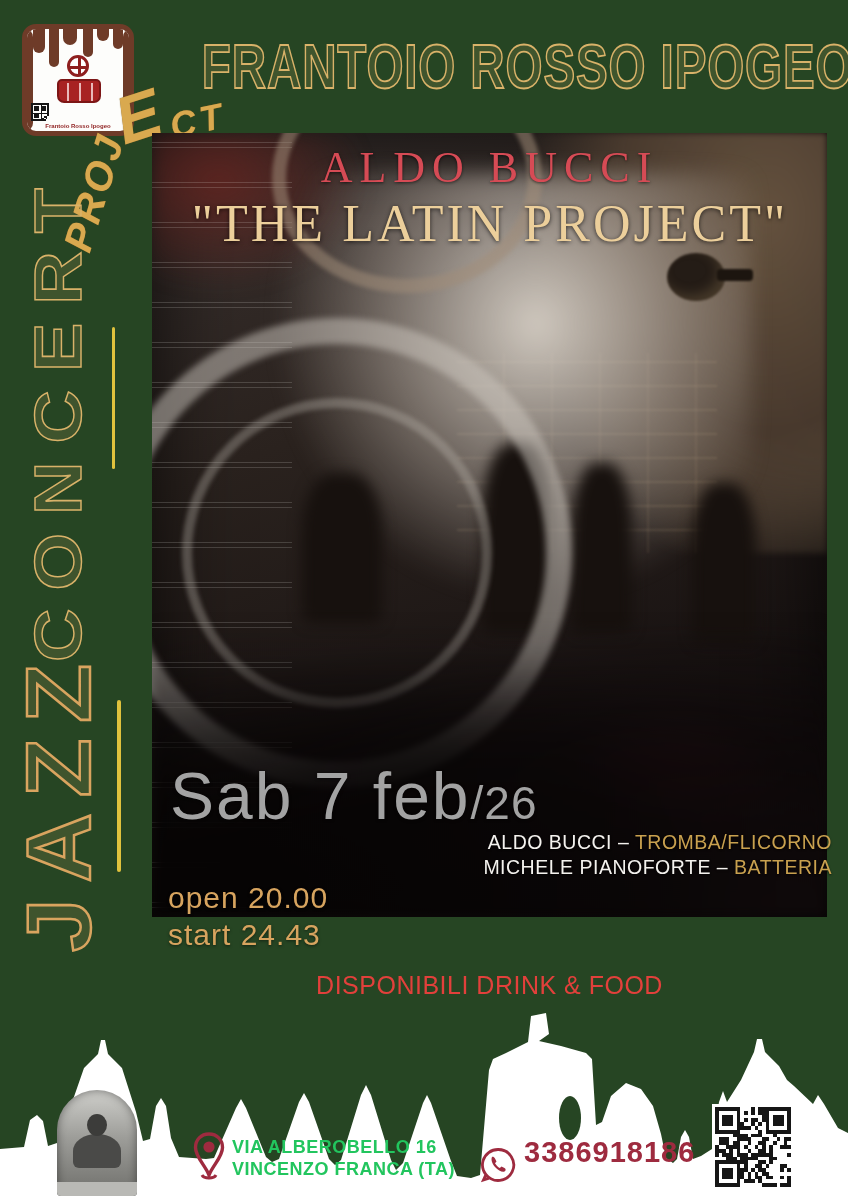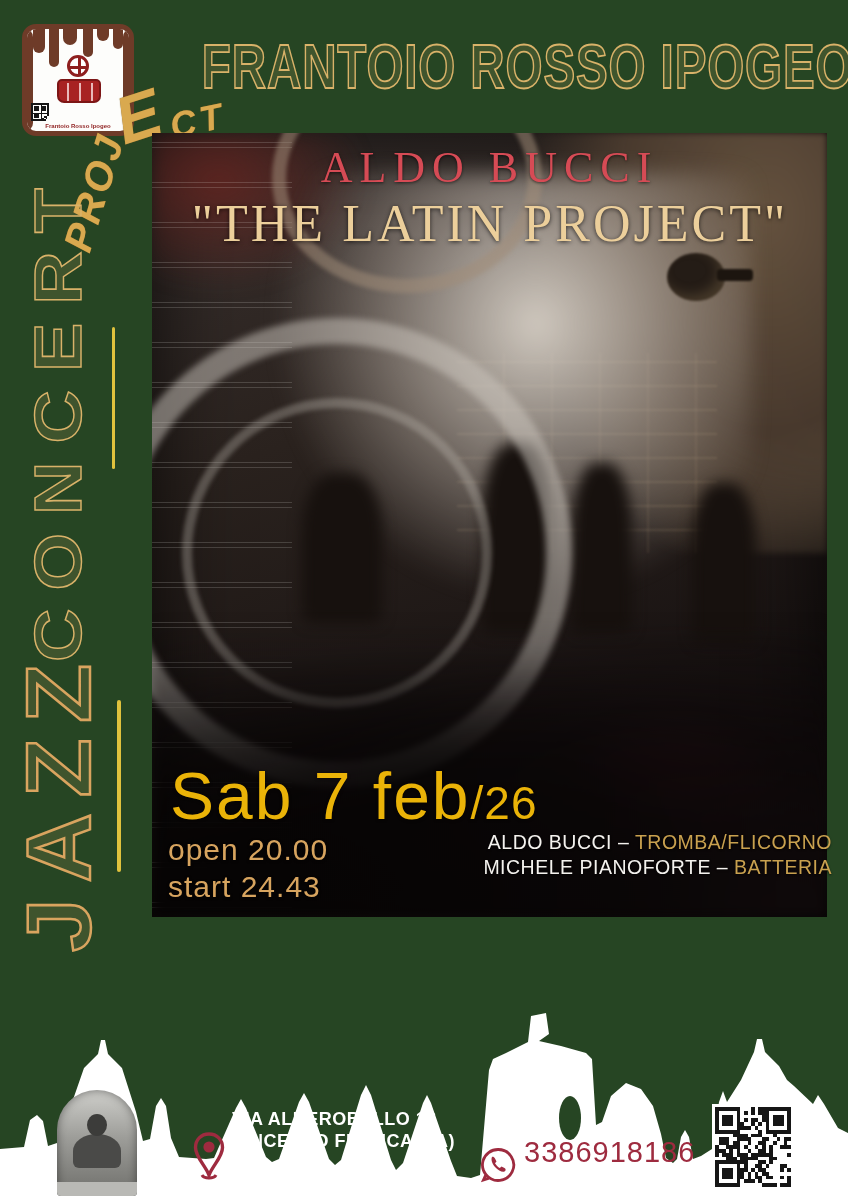--- a/index.html
+++ b/index.html
@@ -99,26 +99,26 @@
                linear-gradient(0deg, rgba(5,3,4,.95) 0%, rgba(5,3,4,.5) 55%, transparent 100%);}
   .red-br{ right:40px; bottom:40px; width:240px; height:160px; filter:blur(12px);
     background:radial-gradient(ellipse, rgba(120,30,45,.55), transparent 70%);}
   
   .artist-name{ position:absolute; left:152px; top:142px; width:675px; text-align:center;
     font-family:"Liberation Serif", serif; font-size:44px; letter-spacing:7px;
     color:#d64b55; text-shadow:0 1px 3px rgba(0,0,0,.6); white-space:nowrap;}
   .show-title{ position:absolute; left:140px; top:194px; width:700px; text-align:center;
     font-family:"Liberation Serif", serif; font-size:52px; letter-spacing:3px;
     color:#eccf9b; text-shadow:0 1px 4px rgba(0,0,0,.7); white-space:nowrap;}
-  .date-line{ position:absolute; left:170px; top:758px; color:#eab308; white-space:nowrap;
+  .date-line{ position:absolute; left:170px; top:758px; color:#a3a3a3; white-space:nowrap;
     text-shadow:0 1px 3px rgba(0,0,0,.5);}
   .date-main{ font-size:66px; letter-spacing:2px;}
   .date-year{ font-size:46px; letter-spacing:1px;}
   .time-open,.time-start{ position:absolute; left:168px; color:#d7a45f; font-size:30px;
-    letter-spacing:1px; text-shadow:0 1px 3px rgba(0,0,0,.5);}
+    letter-spacing:1px; text-shadow:0 1px 3px rgba(0,0,0,.5);margin-top:48px;}
   .time-open{ top:833px;} .time-start{ top:870px;}
   .lineup{ position:absolute; right:16px; top:830px; text-align:right;
     font-size:19.5px; line-height:25px; letter-spacing:.5px; white-space:nowrap;
     text-shadow:0 1px 2px rgba(0,0,0,.6);}
   .lineup .nm{ color:#f4f2ee;} .lineup .sp{ color:#f4f2ee;} .lineup .ins{ color:#c9a14f;text-align:right;}
   
   .info-row{ position:absolute; left:170px; top:941px; width:656px; display:flex;
     justify-content:space-between; color:#e2403b; font-size:25px; letter-spacing:.5px;}
   .info-food{ position:absolute; left:152px; top:971px; width:675px; text-align:center;
     color:#e2403b; font-size:25px; letter-spacing:.5px;}
@@ -127,25 +127,25 @@
   .arch-photo{ position:absolute; left:57px; top:1090px; width:80px; height:106px;
     border-radius:40px 40px 4px 4px; overflow:hidden;
     background:linear-gradient(180deg,#cfcfcb 0%,#9d9d99 45%,#6f6f6b 100%);
     box-shadow:inset 0 0 10px rgba(0,0,0,.45);}
   .arch-photo .mill{ position:absolute; left:16px; top:44px; width:48px; height:34px;
     background:#4a4a48; border-radius:50% 50% 6px 6px;}
   .arch-photo .mill:before{ content:""; position:absolute; left:14px; top:-20px; width:20px;
     height:22px; background:#3c3c3a; border-radius:50%;}
   .arch-photo .floor{ position:absolute; left:0; bottom:0; width:100%; height:14px; background:#b9b9b5;}
   .pin-icon{ position:absolute; left:192px; top:1131px; width:34px; height:52px;}
-  .address{ position:absolute; left:232px; top:1108px; color:#ffffff; font-size:18px;
+  .address{ position:absolute; left:232px; top:1136px; color:#22c55e; font-size:18px;
     font-weight:700; line-height:22px; letter-spacing:.5px;}
   .wa-icon{ position:absolute; left:480px; top:1147px; width:36px; height:36px;}
   .phone{ position:absolute; left:524px; top:1136px; color:#9e2b3f; font-size:29px;
-    font-weight:400; letter-spacing:1px;}
+    font-weight:700; letter-spacing:1px;}
   .qr-big{ position:absolute; left:712px; top:1104px; width:82px; height:86px; background:#fff; padding:3px;}
   .qr-grid{ width:100%; height:100%; display:grid; }
   .qr-grid i{ display:block; } .qr-grid i.on{ background:#161616; }
 </style>
 </head>
 <body>
 
 <div id="poster">
 
   <div class="logo">
@@ -330,20 +330,21 @@
     <span class="date-main">Sab 7 feb</span><span class="date-year">/26</span>
   </div>
   <div class="time-open">open 20.00</div>
   <div class="time-start">start 24.43</div>
 
   <div class="lineup">
     <div><span class="nm">ALDO  BUCCI</span> <span class="sp">–</span> <span class="ins">TROMBA/FLICORNO</span></div>
     <div><span class="nm">MICHELE PIANOFORTE</span> <span class="sp">–</span> <span class="ins">BATTERIA</span></div>
   </div>
 
+  <div class="info-food">DISPONIBILI DRINK &amp; FOOD</div>
 
   <svg class="skyline" viewBox="0 0 848 190" preserveAspectRatio="none">
     <path fill="#ffffff" d="M0,190 L0,139 L24,137 L30,110 L37,105 L43,111 L48,136 L57,133
       L68,104 L84,58 L98,44 L101,30 L105,30 L108,44 L122,58 L136,102 L143,131
       L150,129 L156,96 L161,88 L166,96 L171,128 L179,147 L206,149
       L214,148 L236,98 L241,89 L246,98 L266,147 L272,152
       L279,149 L299,92 L304,83 L309,92 L329,149 L335,155
       L341,150 L361,85 L366,75 L371,85 L391,150 L396,160
       L403,153 L423,93 L427,85 L431,93 L451,151 L457,166 L471,168
       L480,165 L489,60 L493,49 L506,43 L528,32 L531,6 L546,3 L549,24 L539,31

